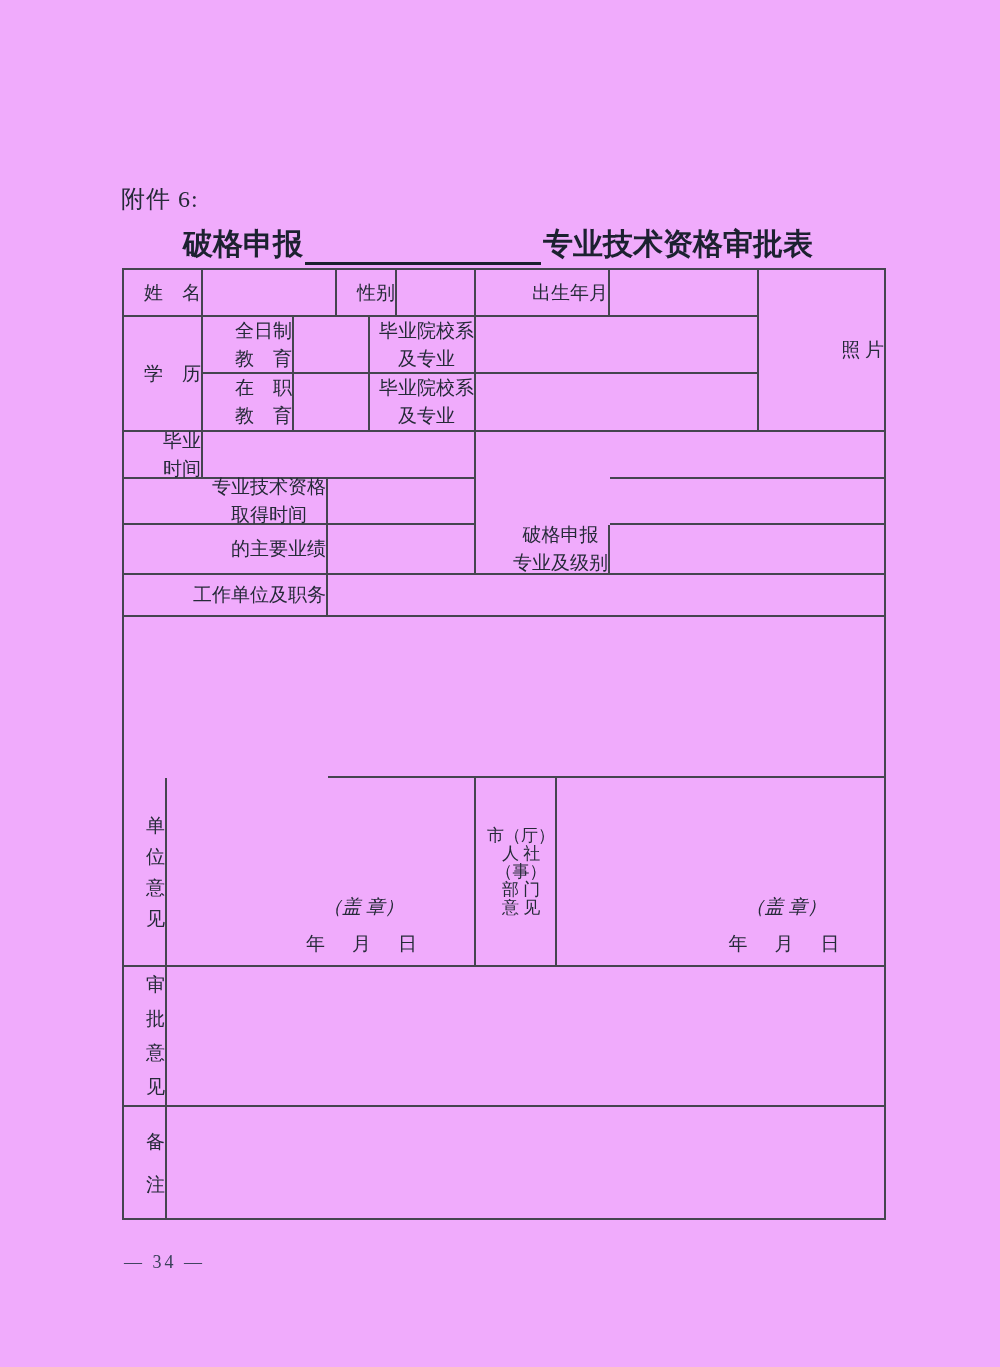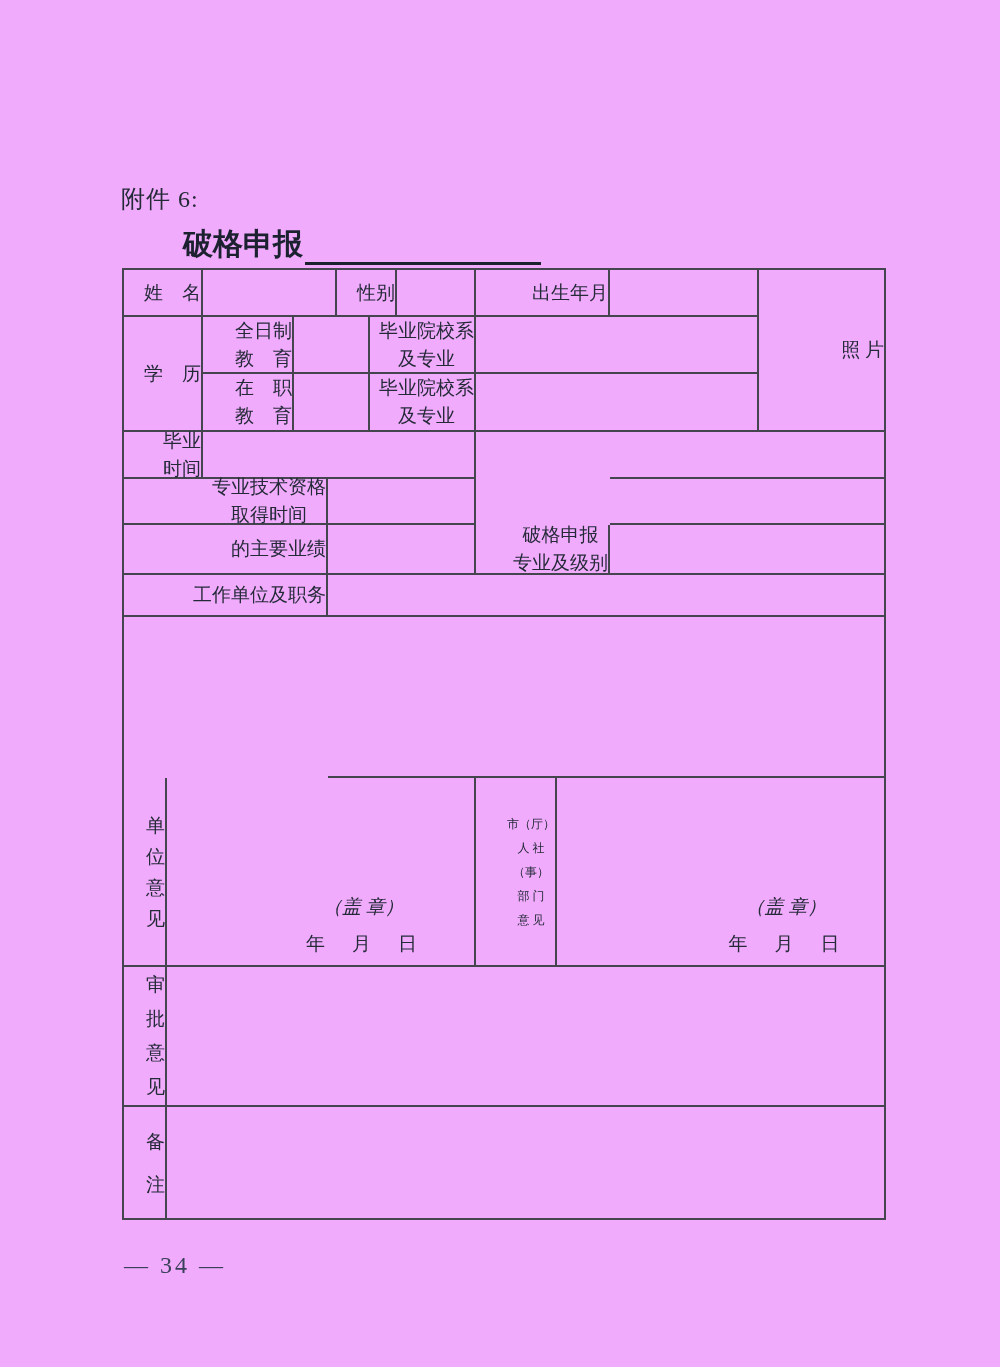--- a/index.html
+++ b/index.html
@@ -64,54 +64,55 @@
     position: relative;
     background: transparent;
   }
   .lbl { white-space: pre-line; }
   .vert-lbl { white-space: pre-line; }
   .v31 { line-height: 31px; }
   .v34 { line-height: 34px; }
   .v43 { line-height: 43px; }
   .dept-lbl {
     white-space: pre-line;
-    font-size: 12px;
-    line-height: 24px;
+    font-size: 17px;
+    line-height: 18px;
   }
   .seal-block {
     position: absolute;
     bottom: 7px;
     transform: translateX(-50%);
     font-size: 19px;
     white-space: nowrap;
     text-align: center;
   }
   .seal-block .seal-line { display: block; margin-bottom: 9px; font-style: italic; }
   .seal-block .date-line { display: block; letter-spacing: 4px; }
   .seal-left { left: 64%; }
   .seal-right { left: 70%; }
   .footer-page {
     position: absolute;
     left: 124px;
     top: 1252px;
-    font-size: 24px;
+    font-size: 18px;
     letter-spacing: 3px;
     color: #39405a;
   }
 </style>
 </head>
 <body>
 
 <div class="page">
 
   <div class="attachment">附件 6:</div>
 
   <div class="title">
     <span>破格申报</span>
     <span class="title-blank"></span>
+    <span>专业技术资格审批表</span>
   </div>
 
   <div class="form-grid">
 
     <div class="cell" style="grid-area:1/1/2/3">
       <span class="lbl">姓　名</span>
     </div>
     <div class="cell" style="grid-area:1/3/2/6"></div>
     <div class="cell" style="grid-area:1/6/2/8">
       <span class="lbl">性别</span>

